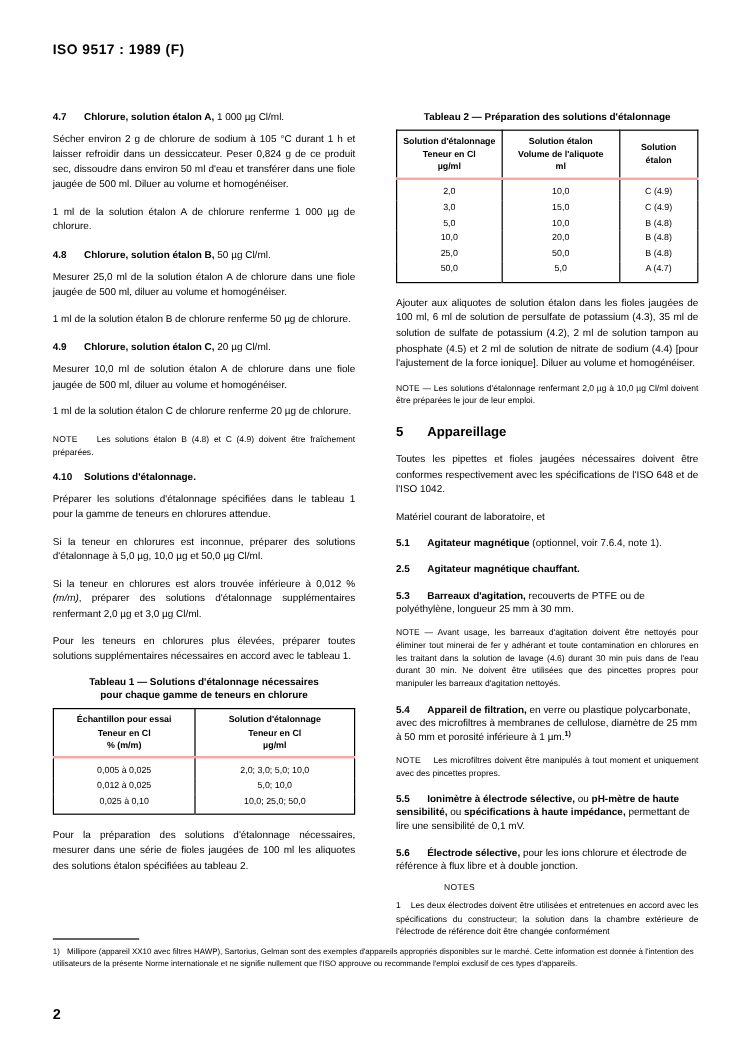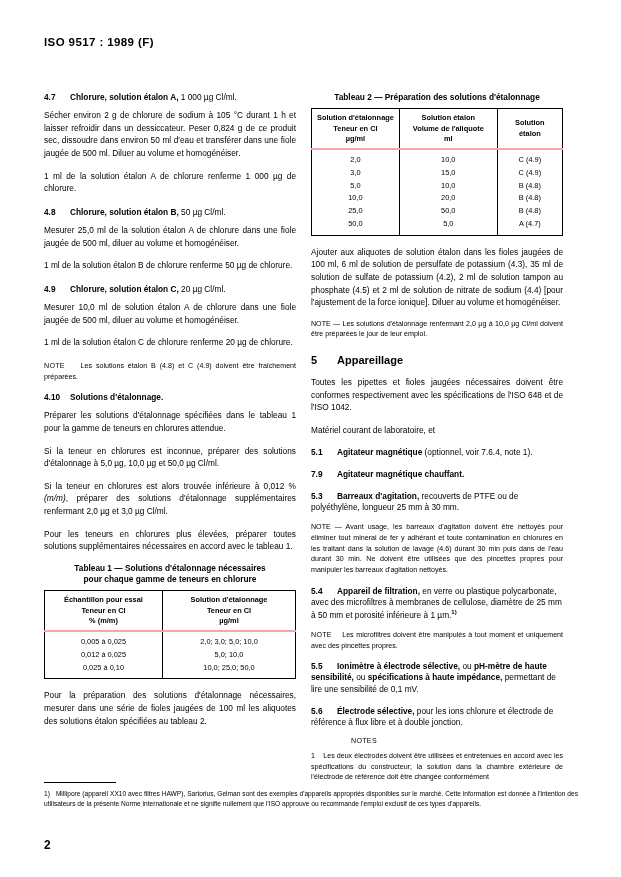--- a/index.html
+++ b/index.html
@@ -31,21 +31,21 @@
     font-weight: bold;
     letter-spacing: 0.4px;
   }
   
   .col {
     position: absolute;
     top: 92px;
     width: 252px;
   }
   .col-left  { left: 44px; }
-  .col-right { left: 311px; }
+  .col-right { left: 330px; }
 
   
   .h-clause {
     font-size: 8.3px;
     font-weight: bold;
     margin: 0 0 6px 0;
     line-height: 1.35;
   }
   .h-clause .num {
     display: inline-block;
@@ -303,21 +303,21 @@
       <span class="num">5</span><span>Appareillage</span>
     </div>
     <p class="body">Toutes les pipettes et fioles jaugées nécessaires doivent être conformes respectivement avec les spécifications de l'ISO 648 et de l'ISO 1042.</p>
     <p class="body">Matériel courant de laboratoire, et</p>
 
     <div class="h-clause" style="margin-bottom:11px;">
       <span class="num">5.1</span><span>Agitateur magnétique</span><span class="light"> (optionnel, voir 7.6.4, note 1).</span>
     </div>
 
     <div class="h-clause" style="margin-bottom:11px;">
-      <span class="num">7.9</span><span>Agitateur magnétique chauffant.</span>
+      <span class="num">2.5</span><span>Agitateur magnétique chauffant.</span>
     </div>
 
     <div class="h-clause" style="margin-bottom:9px;">
       <span class="num">5.3</span><span>Barreaux d'agitation,</span><span class="light"> recouverts de PTFE ou de polyéthylène, longueur 25 mm à 30 mm.</span>
     </div>
     <p class="note"><span>NOTE — </span><span>Avant usage, les barreaux d'agitation doivent être nettoyés pour éliminer tout minerai de fer y adhérant et toute contamination en chlorures en les traitant dans la solution de lavage (4.6) durant 30 min puis dans de l'eau durant 30 min. Ne doivent être utilisées que des pincettes propres pour manipuler les barreaux d'agitation nettoyés.</span></p>
 
     <div class="h-clause" style="margin-bottom:9px;">
       <span class="num">5.4</span><span>Appareil de filtration,</span><span class="light"> en verre ou plastique polycarbonate, avec des microfiltres à membranes de cellulose, diamètre de 25 mm à 50 mm et porosité inférieure à 1 µm.</span><sup class="fn">1)</sup>
     </div>

